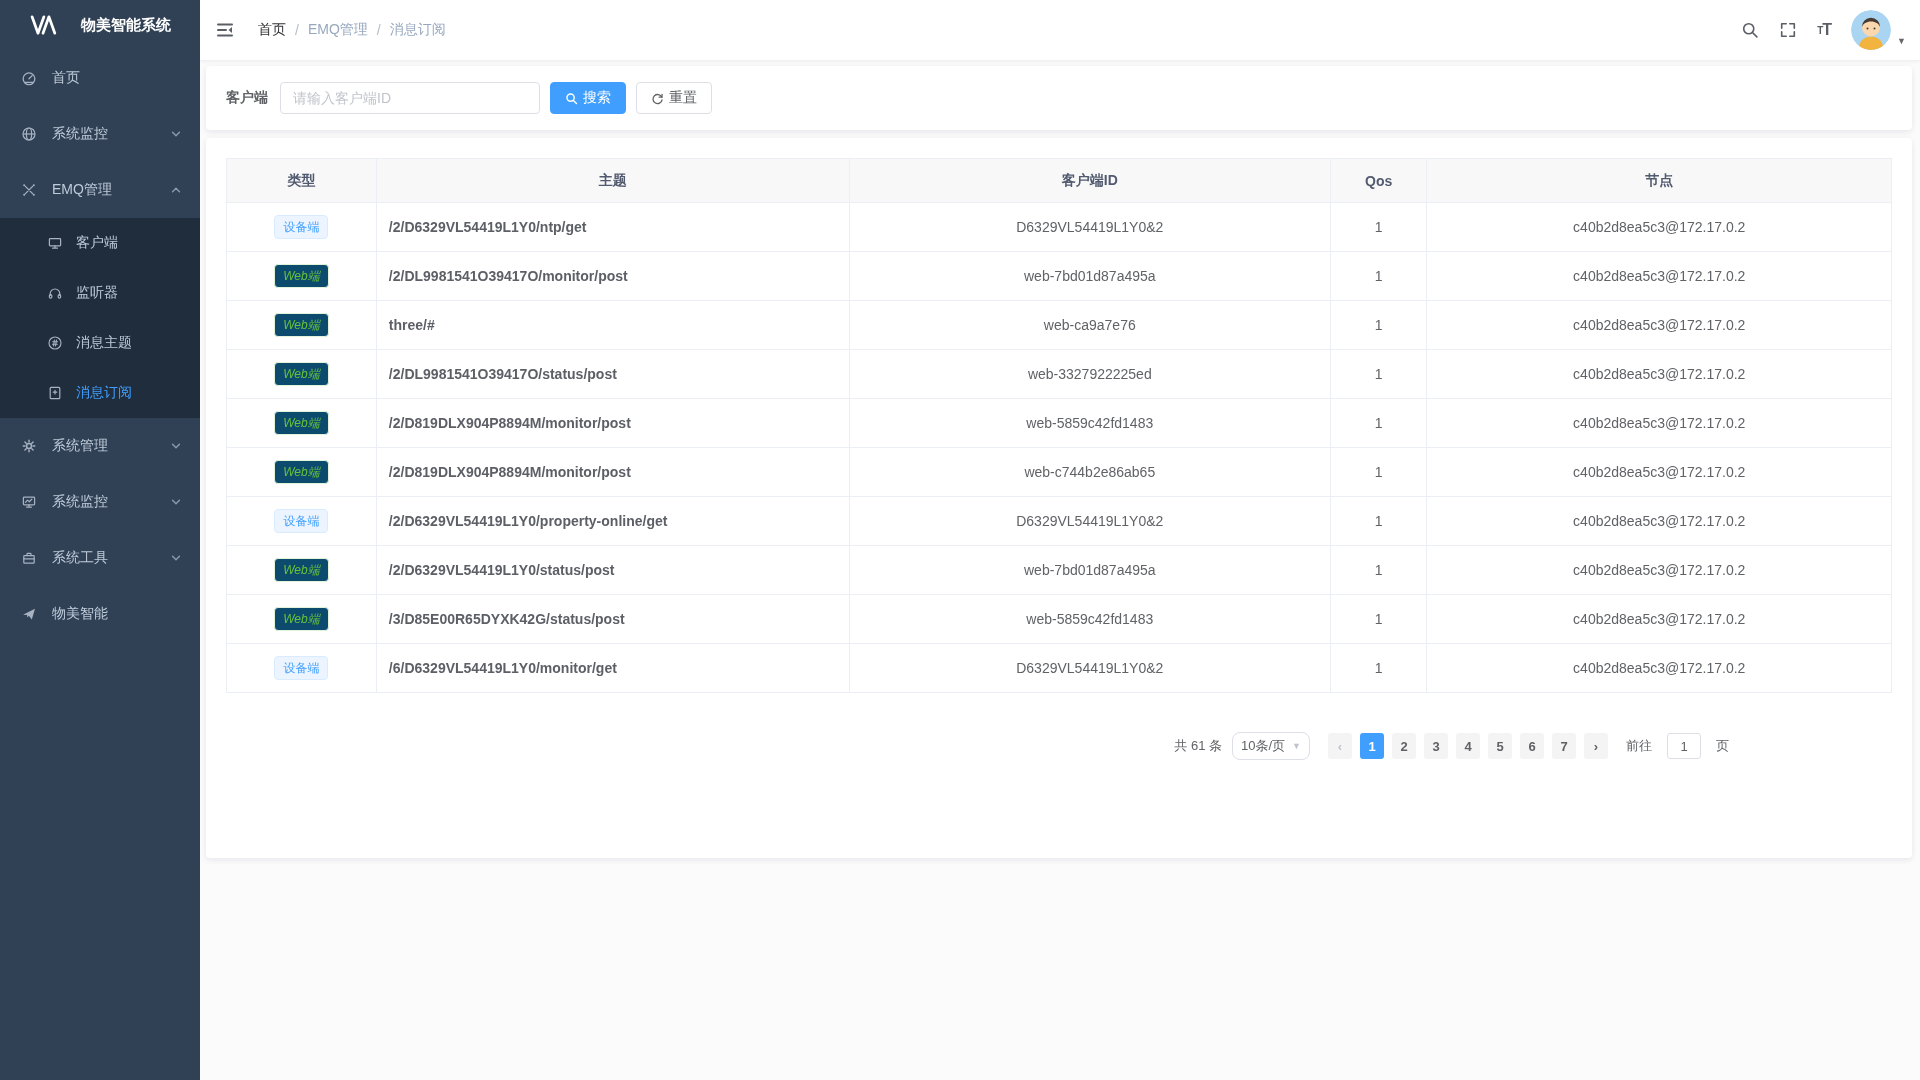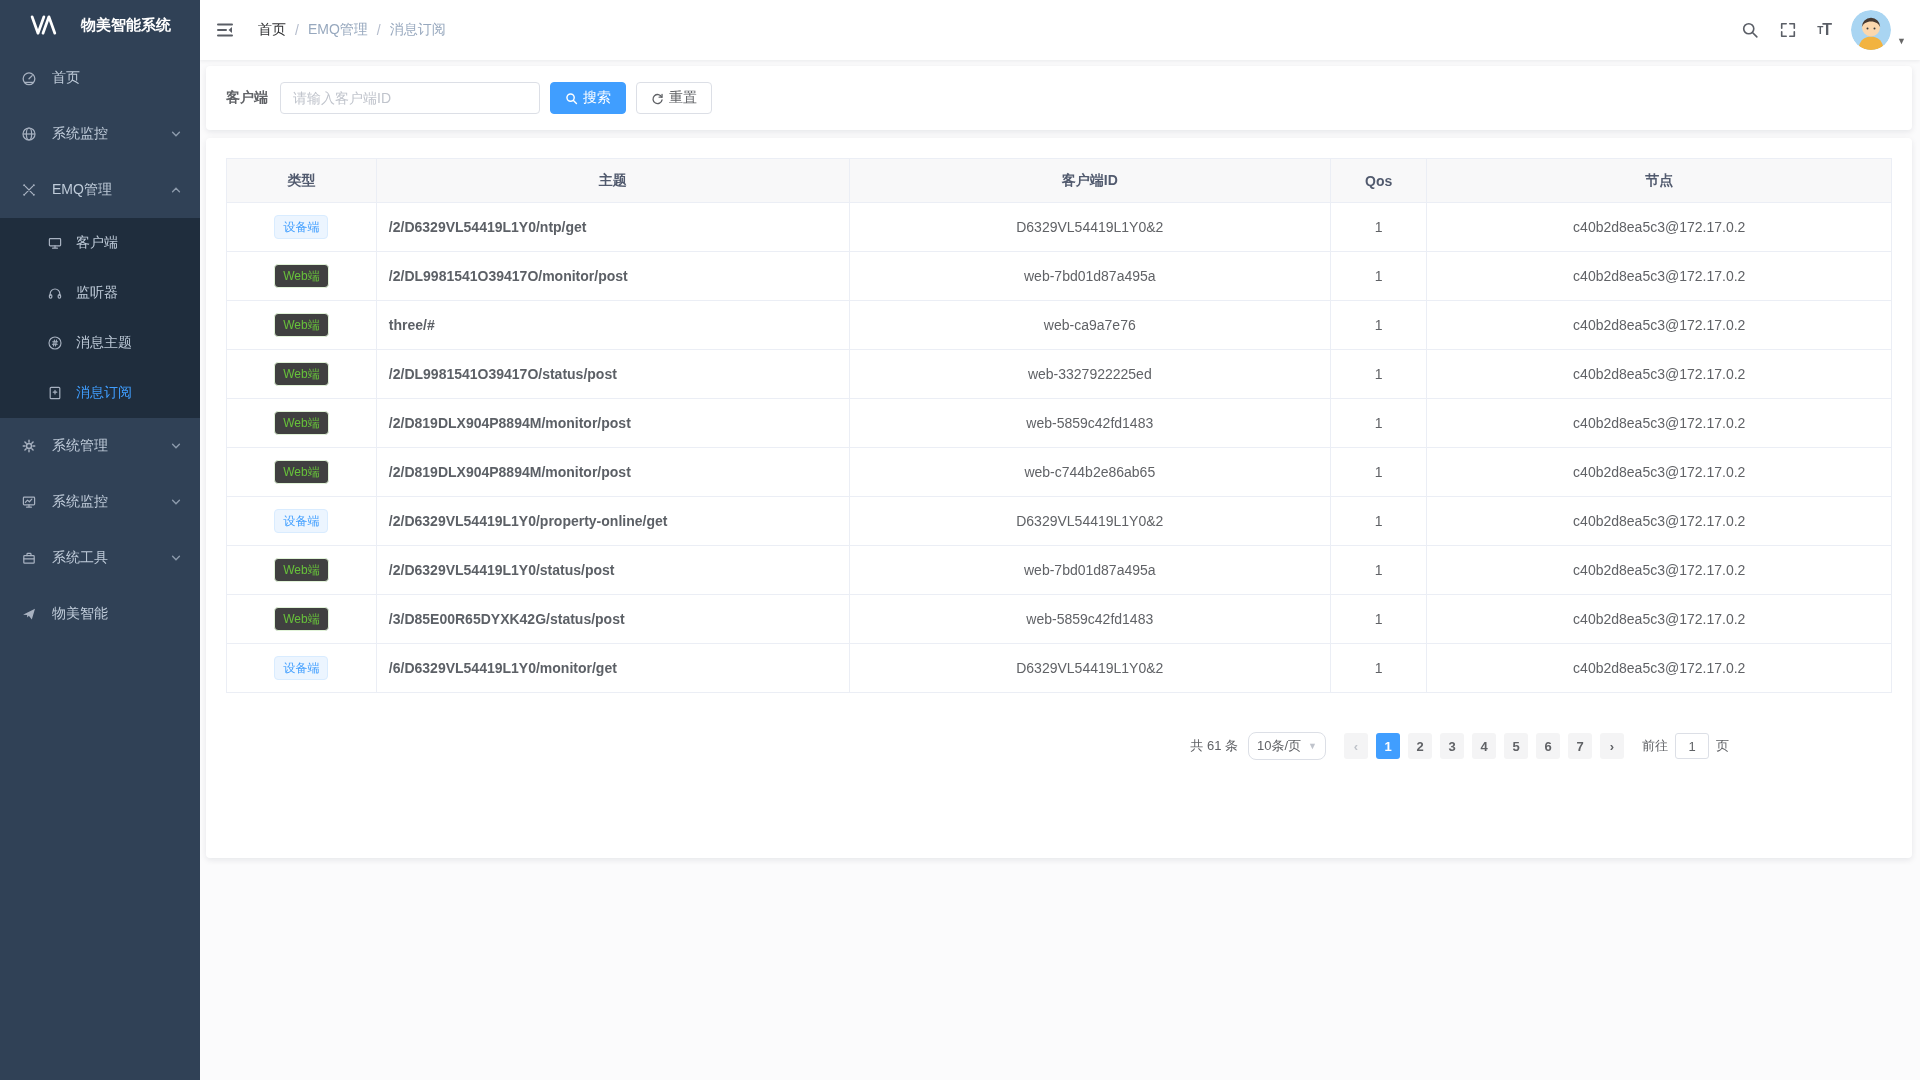--- a/index.html
+++ b/index.html
@@ -52,33 +52,33 @@
   th { background:#f8f8f9; height:44px; font-weight:700; color:#515a6e; }
   td { height:49px; }
   .col-type  { width:9%; }
   .col-topic { width:28.4%; }
   .col-client{ width:28.9%; }
   .col-qos   { width:5.8%; }
   .col-node  { width:27.9%; }
   td.cell-topic { text-align:left; padding-left:12px; font-weight:700; color:#5c6066; }
   .tag { display:inline-block; height:24px; line-height:22px; padding:0 8px; font-size:12px; border-radius:4px; border:1px solid transparent; }
   .tag.device { background:#ecf5ff; border-color:#d9ecff; color:#409eff; }
-  .tag.web    { background:#404040; border-color:#e1f3d8; color:#67c23a; }
+  .tag.web    { background:#0c4a6e; border-color:#e1f3d8; color:#67c23a;font-style:italic; }
 
   
   .pagination { display:flex; align-items:center; justify-content:flex-end; margin-top:39px; padding-right:163px; font-size:13px; color:#606266; }
   .pg-total { margin-right:10px; }
   .pg-select { width:78px; height:28px; border:1px solid #dcdfe6; border-radius:8px; display:flex; align-items:center; justify-content:center; gap:7px; cursor:pointer; color:#606266; margin-right:14px; background:#fff; }
   .pg-select .sel-caret { color:#c0c4cc; font-size:9px; }
   .pager { display:flex; align-items:center; }
   .page-btn { min-width:24px; height:26px; margin:0 4px; background:#f4f4f5; border-radius:3px; display:flex; align-items:center; justify-content:center; font-weight:700; color:#606266; cursor:pointer; padding:0 3px; font-size:13px; }
   .page-btn.active { background:#409eff; color:#fff; }
   .page-btn.prev { color:#bfc3ca; }
   .page-btn.next { color:#606266; }
-  .pg-goto { display:flex; align-items:center; margin-left:14px; gap:7px; }
+  .pg-goto { display:flex; align-items:center; margin-left:14px; gap:15px; }
   .goto-input { width:34px; height:26px; border:1px solid #dcdfe6; border-radius:3px; text-align:center; font-size:13px; color:#606266; outline:none; font-family:inherit; }
 
   svg { display:block; }
 </style>
 </head>
 <body>
 
 <aside class="sidebar">
   <div class="logo">
     <span>

